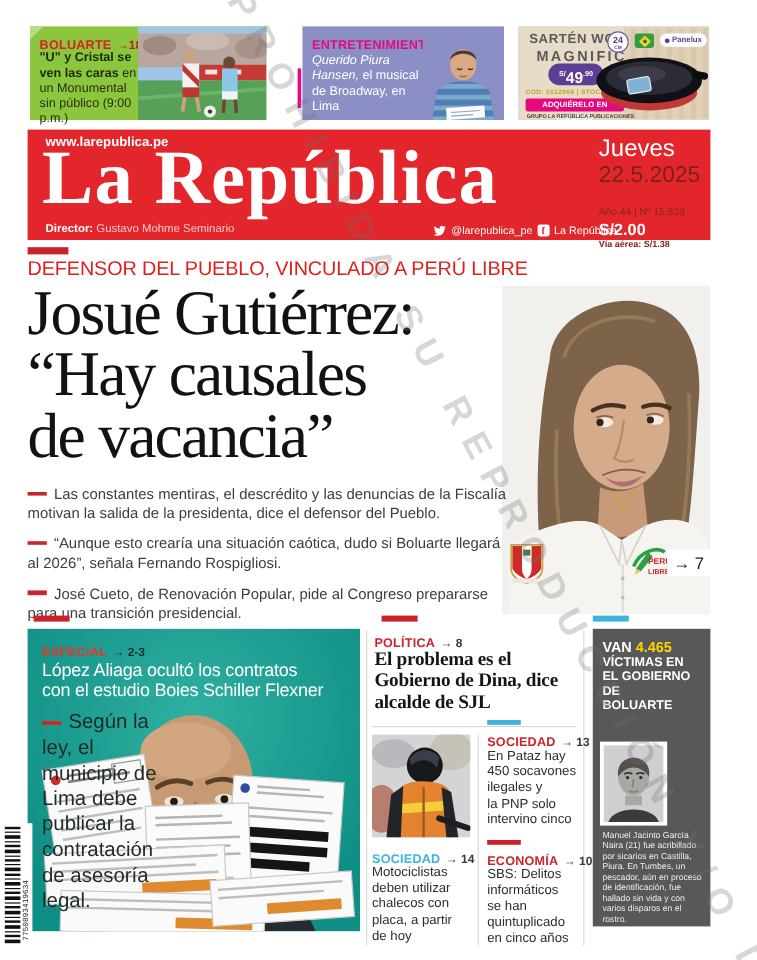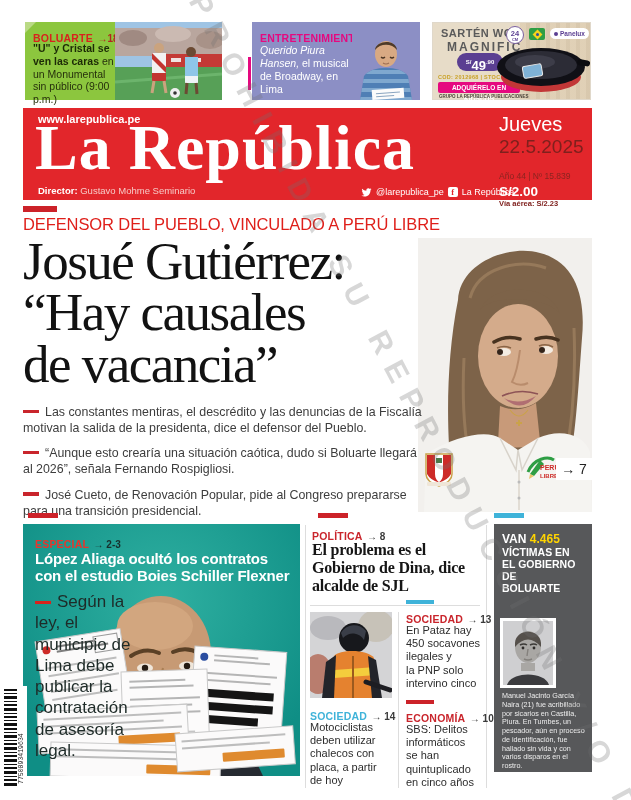--- a/index.html
+++ b/index.html
@@ -146,21 +146,21 @@
     </svg>
     <span>@larepublica_pe</span>
     <span style="display:inline-block;width:10px;height:10px;background:#fff;border-radius:2px;color:#e2262b;font-weight:700;font-size:8.5px;text-align:center;line-height:10px;font-family:'Liberation Serif',serif">f</span>
     <span>La República</span>
   </div>
   <div class="abs" style="left:476px;top:6px;line-height:1">
     <div style="font-size:20px;color:#fff">Jueves</div>
     <div style="font-size:19px;color:#7f201d;margin-top:3px">22.5.2025</div>
     <div style="font-size:8.5px;color:#8a2420;margin-top:16px">Año 44 | Nº 15.839</div>
     <div style="font-size:13.5px;font-weight:700;color:#fff;margin-top:4px">S/2.00</div>
-    <div style="font-size:7.5px;font-weight:700;color:#7f201d;margin-top:2px">Vía aérea: S/2.23</div>
+    <div style="font-size:7.5px;font-weight:700;color:#7f201d;margin-top:2px">Vía aérea: S/1.38</div>
   </div>
 </div>
 
 <div class="dash r" style="left:23px;top:206px;width:34px;height:6px"></div>
 <div class="abs" style="left:23px;top:215px;font-size:16.5px;font-weight:400;color:#df1f1a;letter-spacing:-.1px">DEFENSOR DEL PUEBLO, VINCULADO A PERÚ LIBRE</div>
 
 <svg class="abs" style="left:418px;top:238px" width="174" height="274" viewBox="0 0 174 274">
   <rect width="174" height="274" fill="#f2f0ed"></rect>
   <path d="M40,62 C42,24 92,6 122,15 C157,24 168,58 164,100 C160,152 158,202 148,242 L34,242 C28,192 28,122 40,62 Z" fill="#7d6349"></path>
   <path d="M52,60 C60,30 100,20 128,30 M46,120 C44,160 46,200 54,232 M156,90 C158,140 154,190 146,228" stroke="#96795a" stroke-width="3" fill="none"></path>
@@ -216,21 +216,21 @@
 
 <div class="dash r" style="left:28px;top:513px"></div>
 <div class="dash r" style="left:318px;top:513px"></div>
 <div class="dash c" style="left:494px;top:513px"></div>
 
 <div class="abs" style="left:23px;top:524px;width:277px;height:252px;background:radial-gradient(circle at 50% 30%,#2fb0a1,#0f8e85 80%)">
   <div class="abs" style="left:12px;top:10px">
     <span class="lbl" style="color:#e8352c">ESPECIAL</span>
     <span class="pg" style="color:#17302d">→ 2-3</span>
   </div>
-  <div class="abs pre" style="left:12px;top:26px;width:258px;font-size:15px;font-weight:700;line-height:1.16;letter-spacing:-.2px;color:#fff">López Aliaga ocultó los contratos
+  <div class="abs pre" style="left:12px;top:26px;width:258px;font-size:15px;font-weight:400;line-height:1.16;letter-spacing:-.2px;color:#fff">López Aliaga ocultó los contratos
 con el estudio Boies Schiller Flexner</div>
   <svg class="abs" style="left:0;top:60px" width="277" height="192" viewBox="0 0 277 192">
     <path d="M60,150 Q100,96 140,96 Q185,98 220,150 L240,192 L40,192 Z" fill="#262a31"></path>
     <ellipse cx="138" cy="70" rx="50" ry="58" fill="#c79a74"></ellipse>
     <ellipse cx="132" cy="42" rx="38" ry="24" fill="#d2a67f"></ellipse>
     <ellipse cx="88" cy="80" rx="7" ry="12" fill="#b8885f"></ellipse>
     <ellipse cx="188" cy="80" rx="7" ry="12" fill="#b8885f"></ellipse>
     <path d="M108,72 q14,-9 28,-3 M150,68 q13,-6 26,1" stroke="#5a4026" stroke-width="4" fill="none" stroke-linecap="round"></path>
     <ellipse cx="122" cy="84" rx="8" ry="4.5" fill="#efe6da"></ellipse>
     <ellipse cx="164" cy="82" rx="8" ry="4.5" fill="#efe6da"></ellipse>

